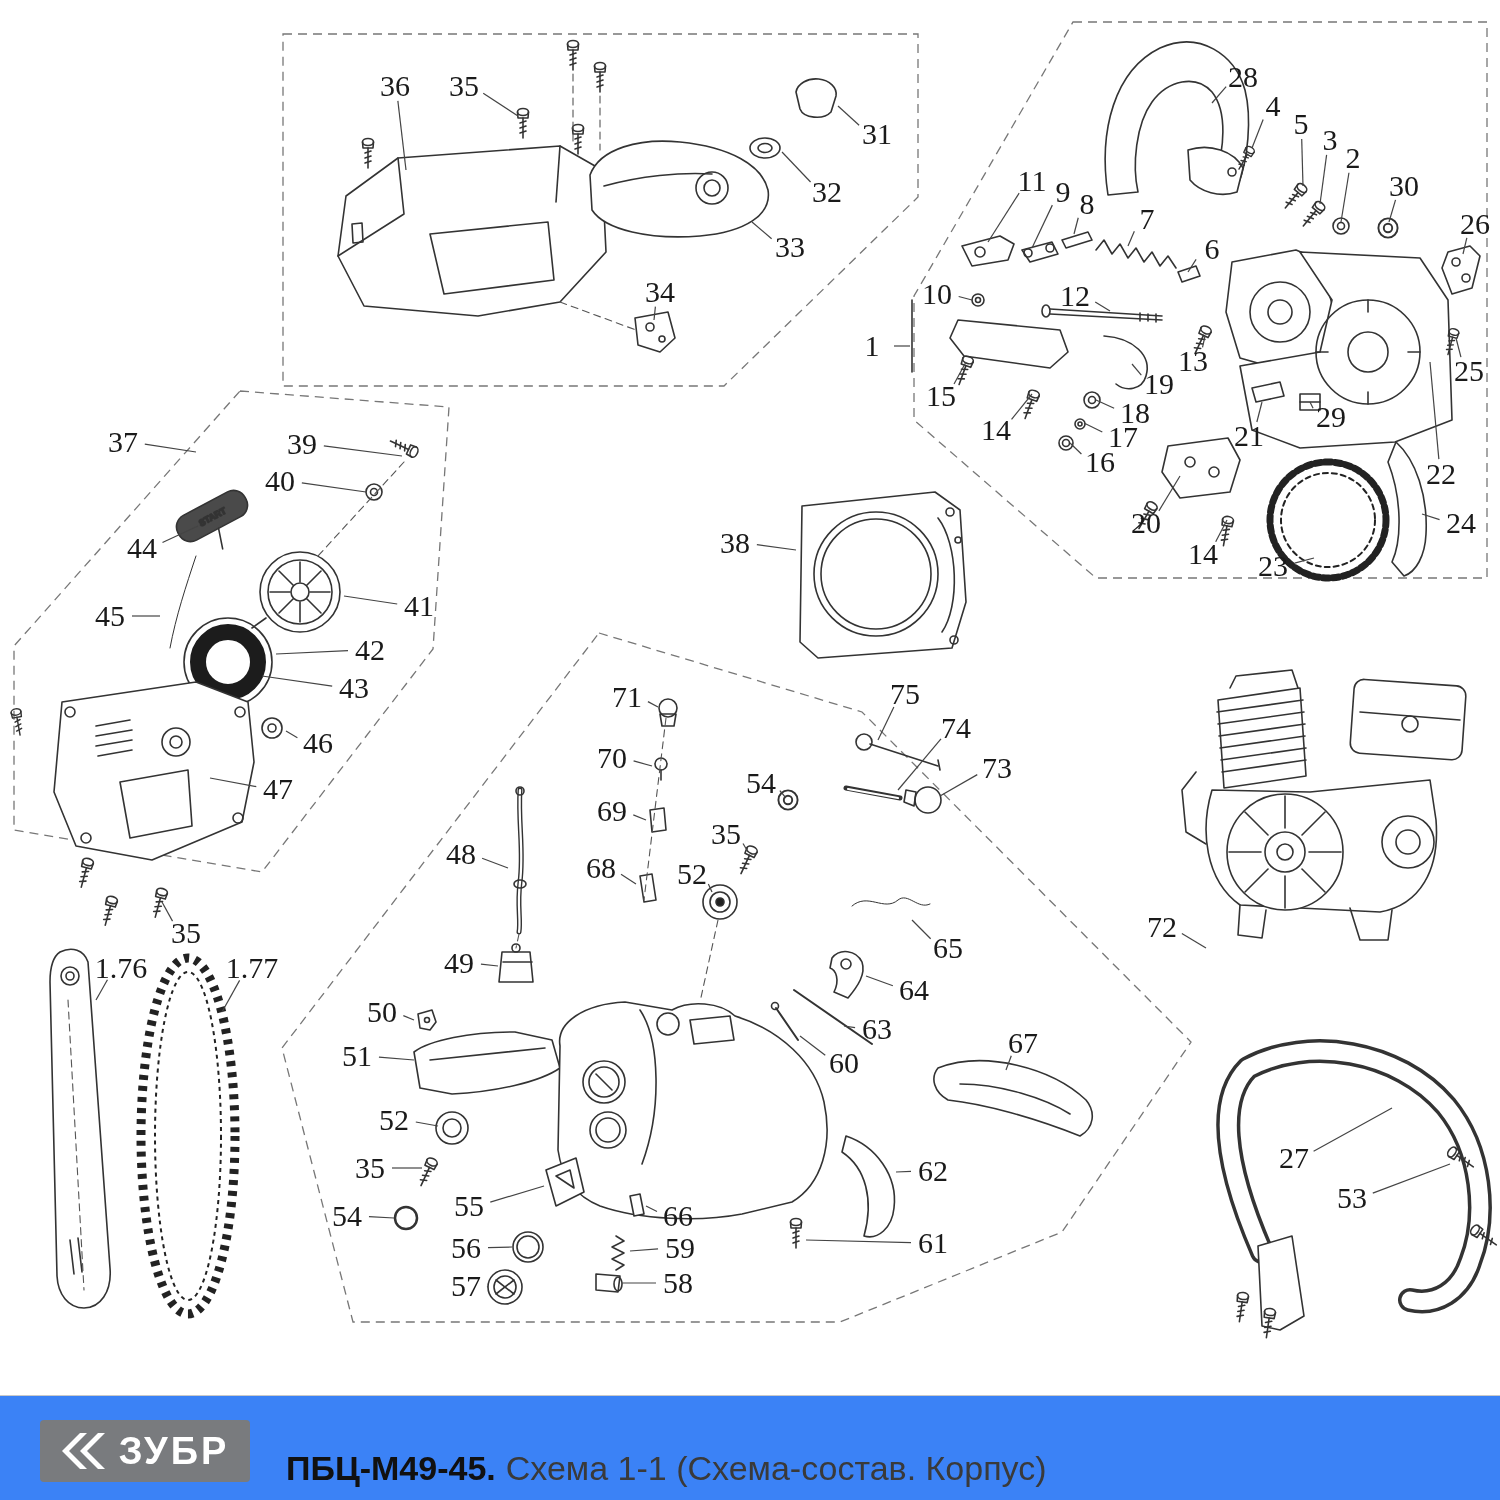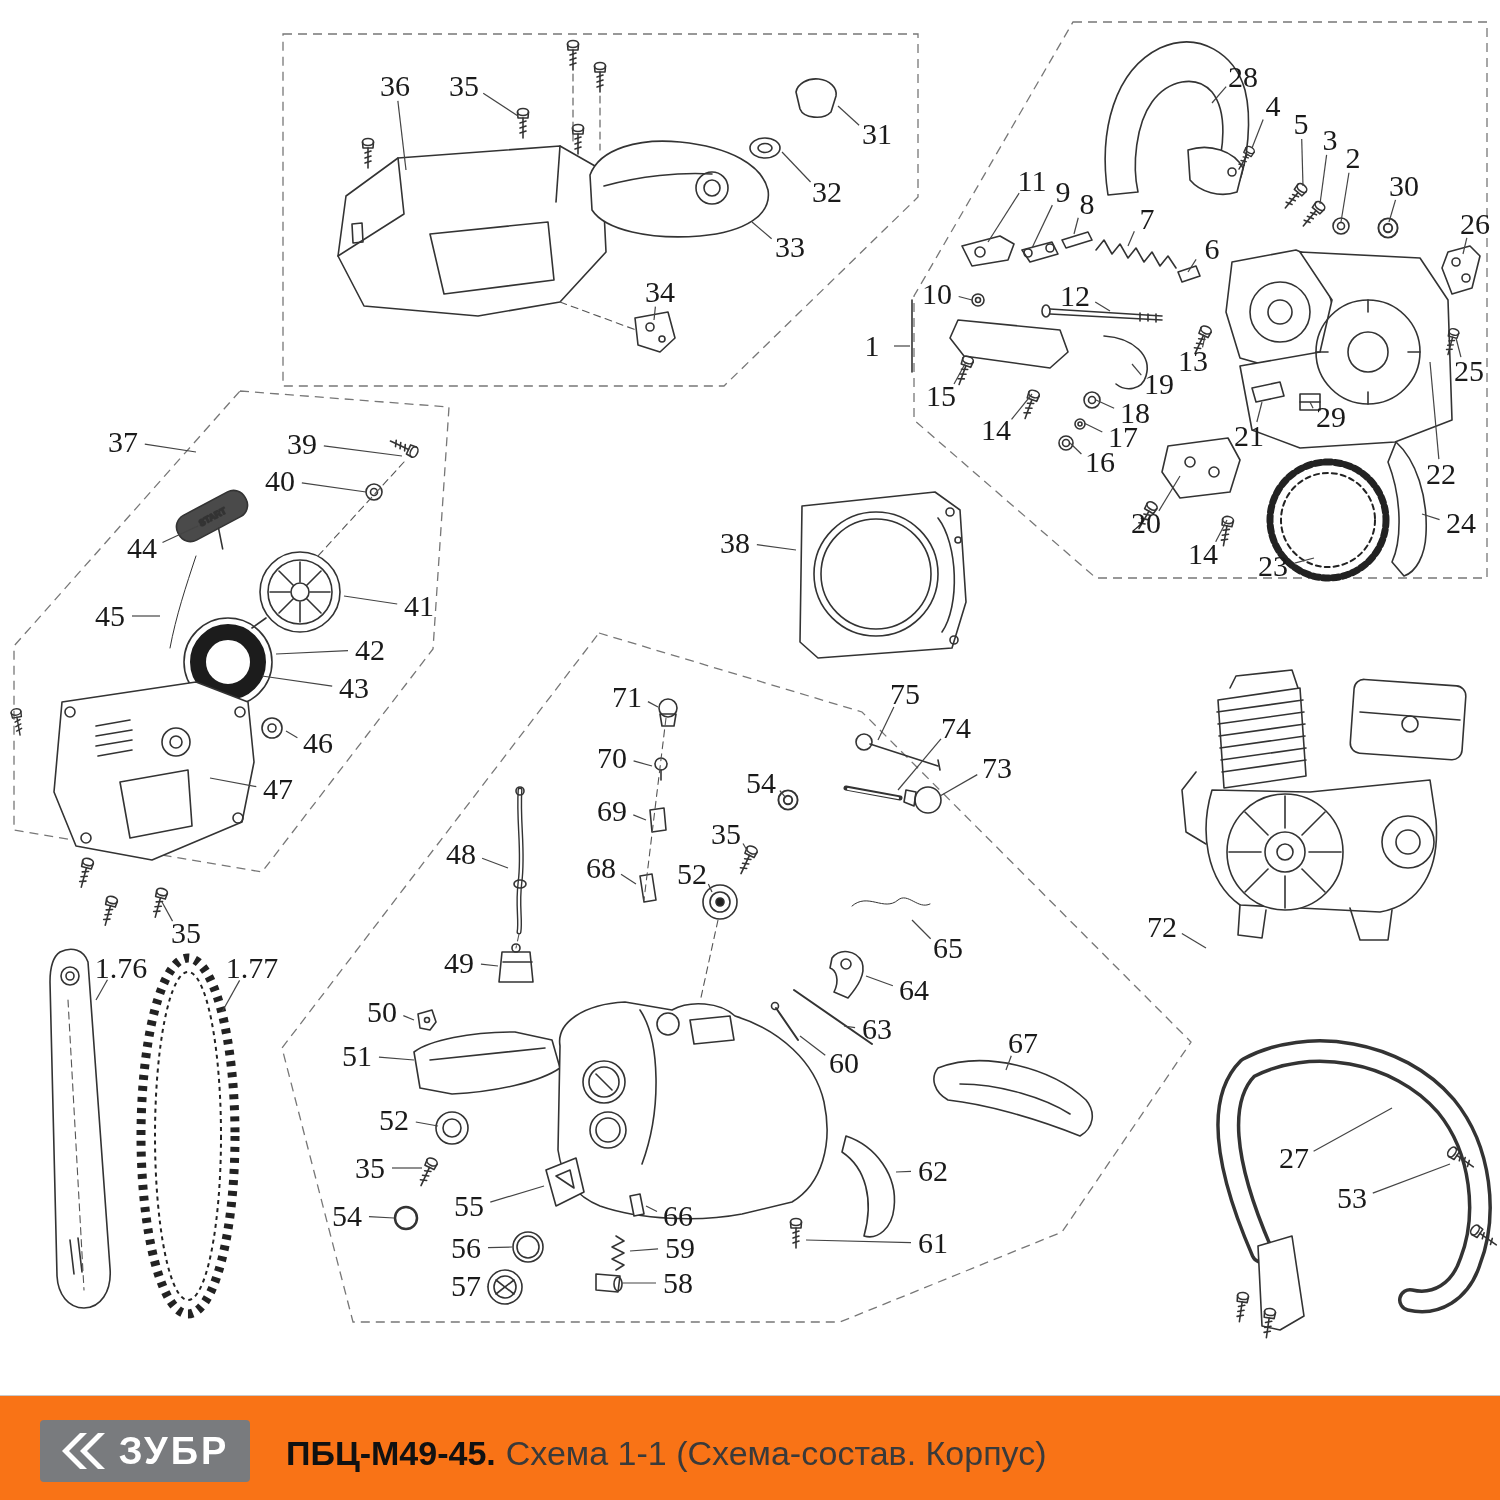--- a/index.html
+++ b/index.html
@@ -10,25 +10,25 @@
   .lnf{fill:#fff;stroke:#333;stroke-width:1.6;stroke-linejoin:round;}
   .thin{stroke-width:1;}
   .dash{stroke-dasharray:7 5;stroke-width:1.1;stroke:#555;}
   .grp{fill:none;stroke:#777;stroke-width:1.3;stroke-dasharray:9 6;}
   .callout{font:30px "Liberation Serif", serif;fill:#1a1a1a;text-anchor:middle;}
   .leader{stroke:#444;stroke-width:1.2;fill:none;}
   .darkring{fill:none;stroke:#1c1c1c;}
   .chain{fill:none;stroke:#222;}
   .start-text{font:bold 9px "Liberation Sans", sans-serif;fill:#fff;text-anchor:middle;}
   
-  .footer{position:absolute;left:0;top:1395px;width:1500px;height:105px;border-top:1px solid #c9c9c9;background:#f97316;}
+  .footer{position:absolute;left:0;top:1395px;width:1500px;height:105px;border-top:1px solid #c9c9c9;background:#3b82f6;}
   .logo{position:absolute;left:40px;top:24px;width:210px;height:62px;background:#797b7e;border-radius:4px;
         display:flex;align-items:center;justify-content:center;gap:10px;}
   .logo span{color:#fff;font-weight:bold;font-size:38px;letter-spacing:3px;line-height:1;}
-  .caption{position:absolute;left:286px;top:38px;font-size:34px;color:#1c1c1c;white-space:nowrap;}
+  .caption{position:absolute;left:286px;top:53px;font-size:34px;color:#1c1c1c;white-space:nowrap;}
   .caption .model{font-weight:bold;color:#111;}
   .caption .schema{font-weight:400;color:#3a3a3a;margin-left:10px;}
 </style>
 </head>
 <body>
 
 <div class="page">
 
 <svg width="1500" height="1395" viewBox="0 0 1500 1395">
   <defs>

